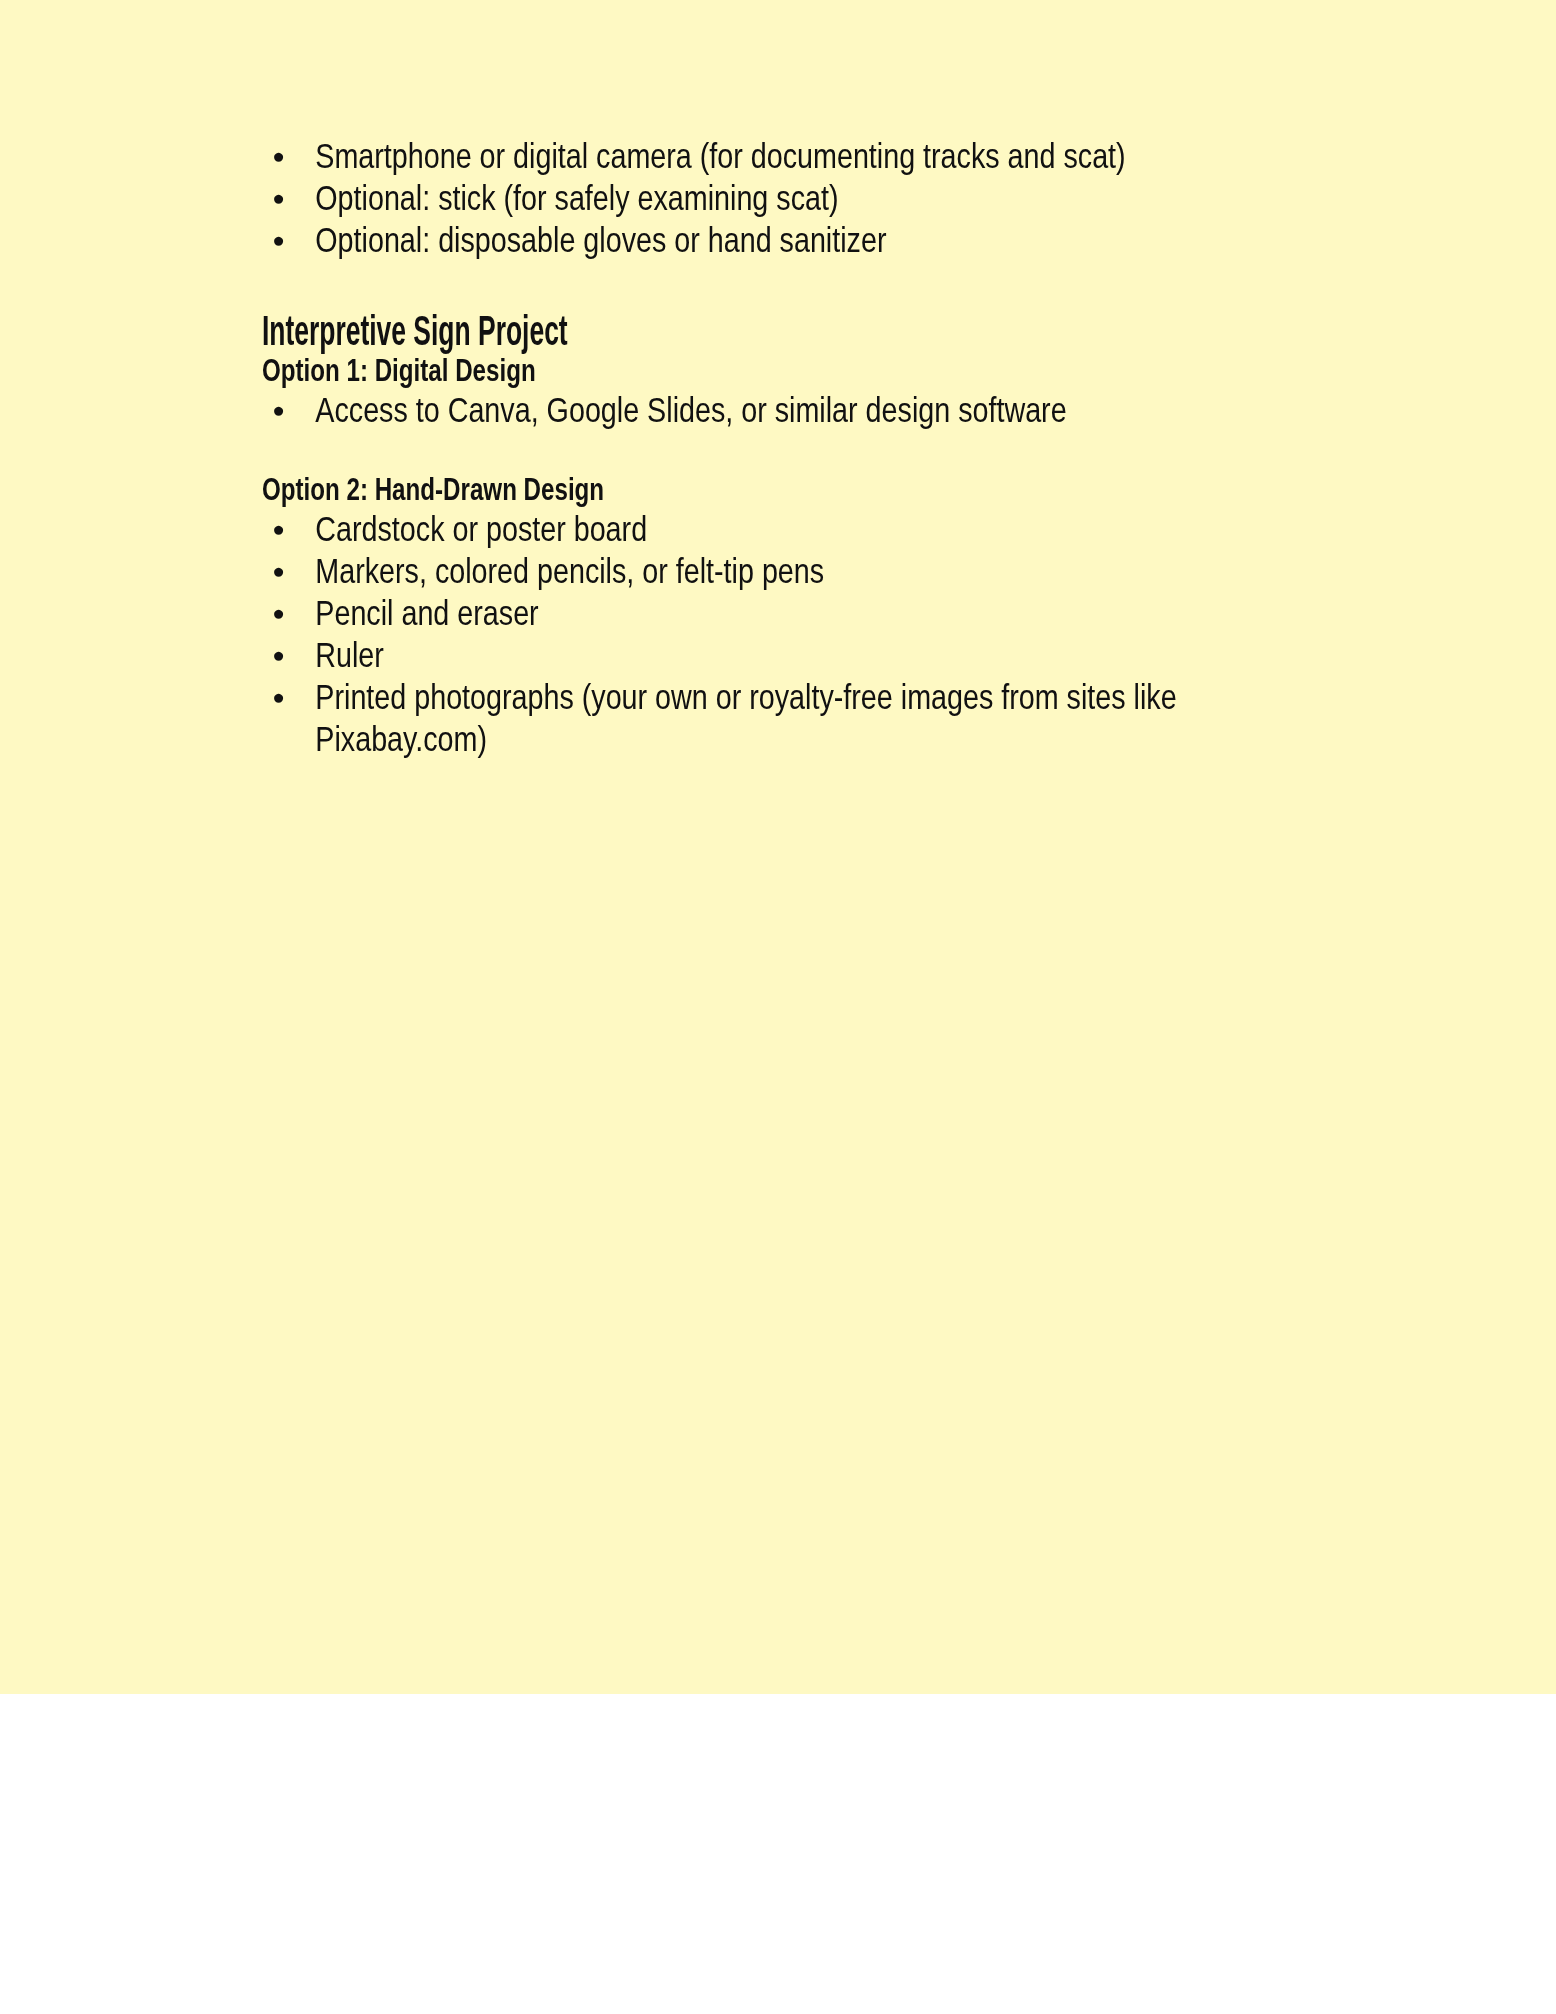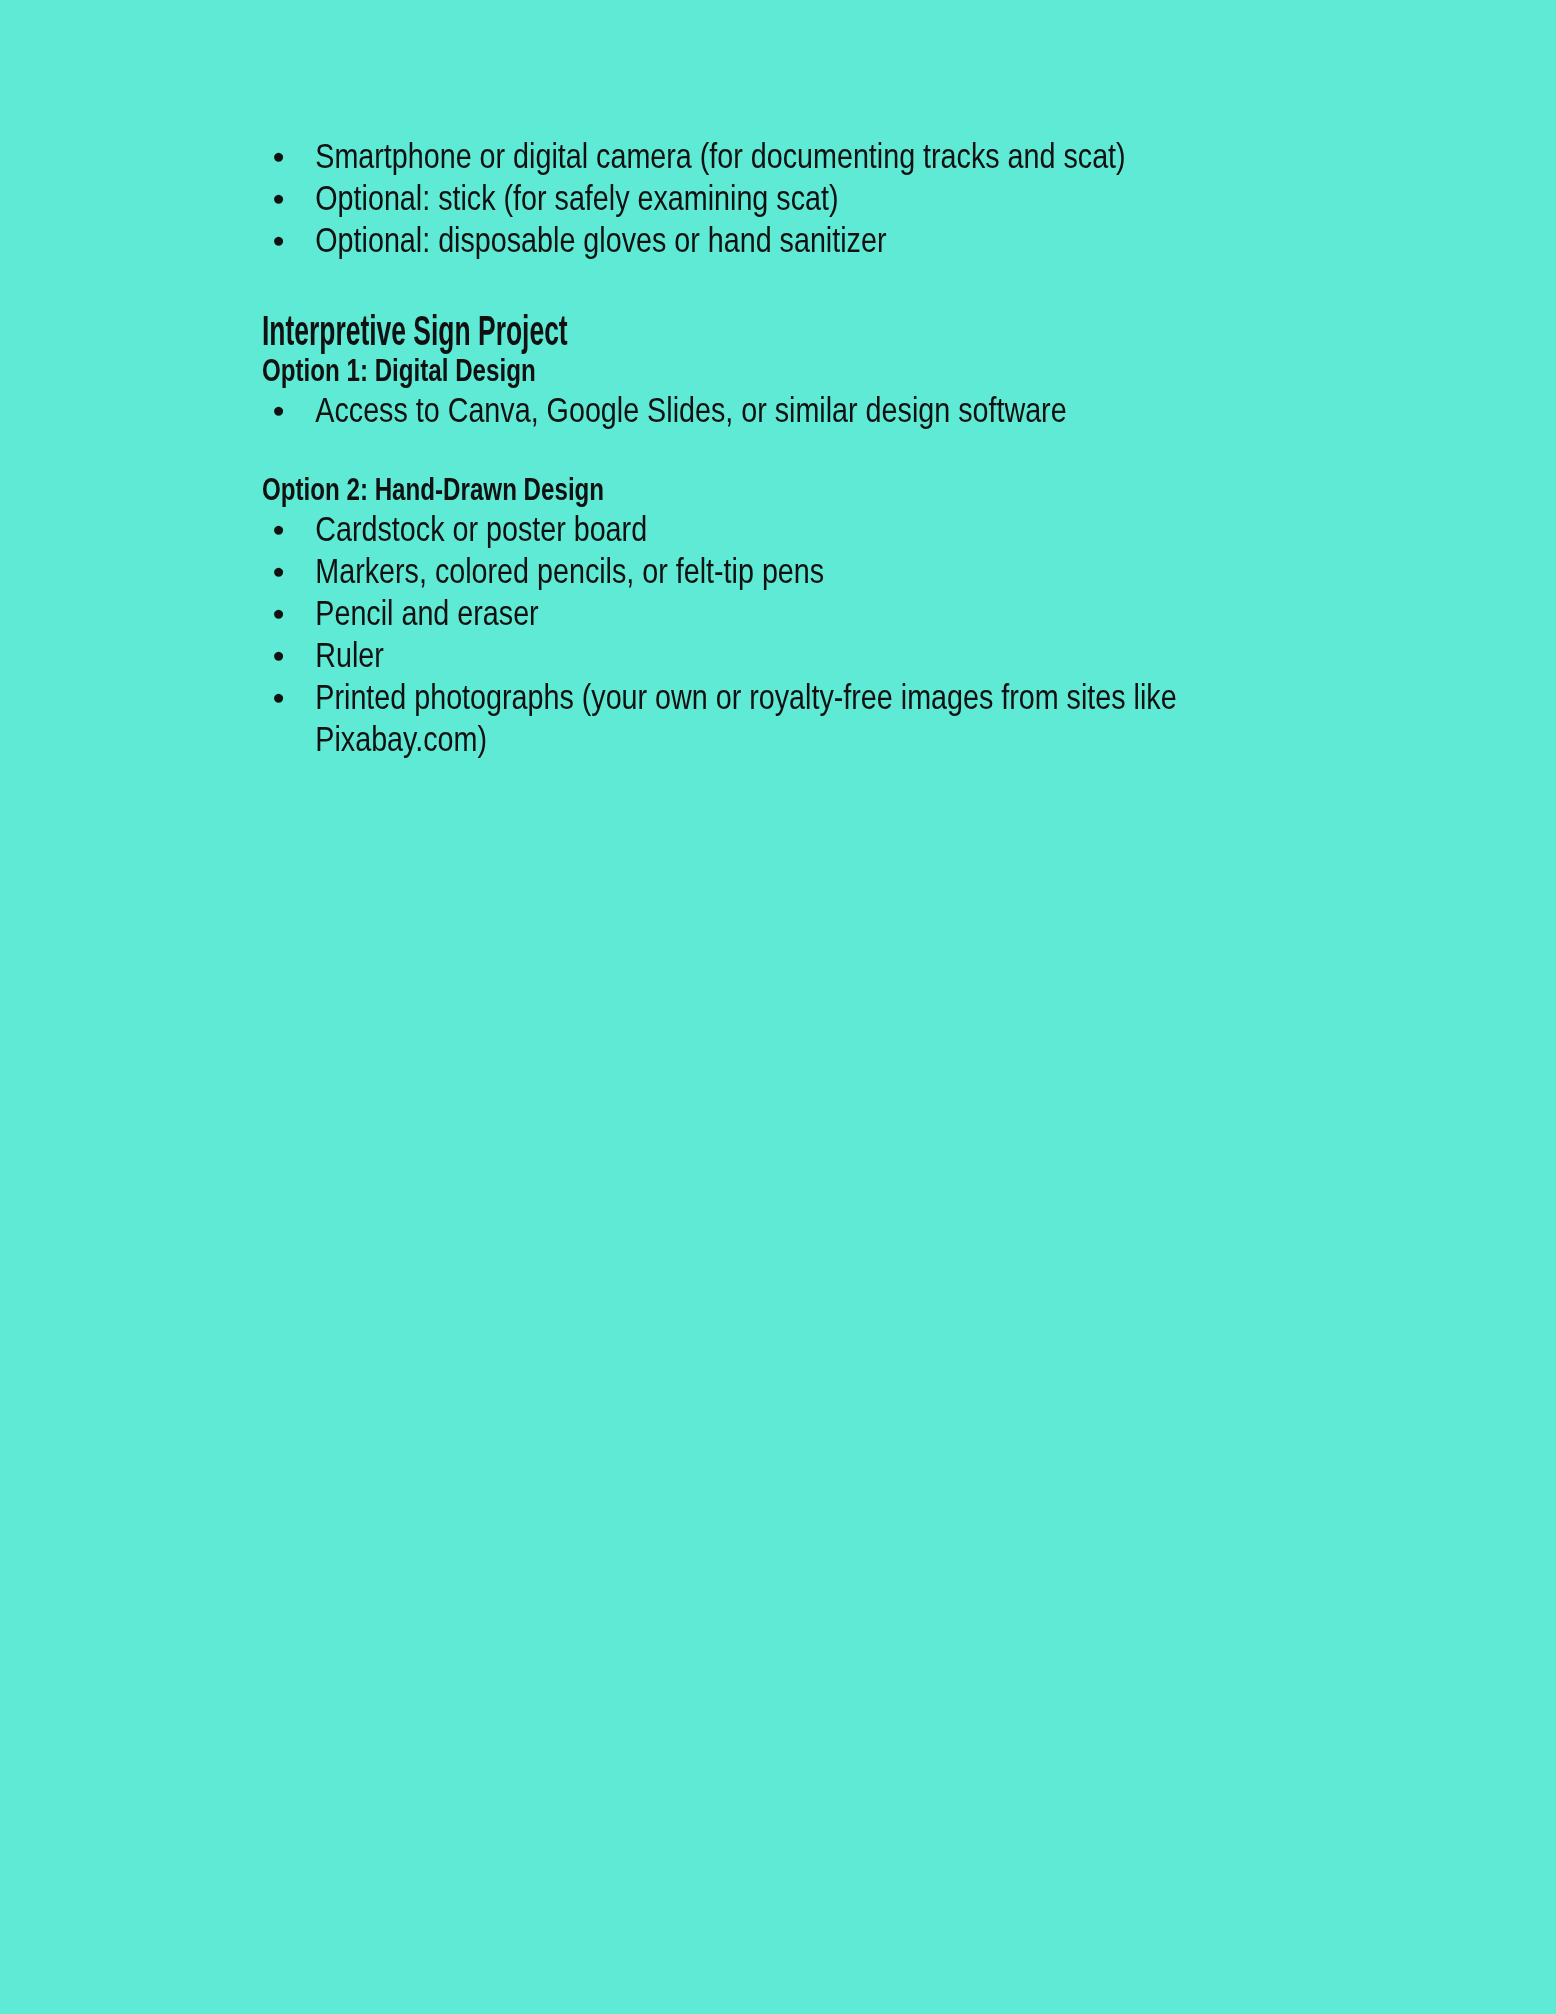--- a/index.html
+++ b/index.html
@@ -10,22 +10,22 @@
     width: 1556px;
     height: 2014px;
     background: #ffffff;
     overflow: hidden;
     position: relative;
   }
   .page {
     position: absolute;
     left: 0; top: 0;
     width: 1556px;
-    height: 2014px;
-    background: #5eead4;
+    height: 1694px;
+    background: #fef9c3;
   }
   .content {
     position: absolute;
     left: 262px;
     top: 0;
     width: 1260px;
     transform: scaleX(0.82);        
     transform-origin: 0 0;
     font-family: "Liberation Sans", sans-serif;
     color: #111111;

